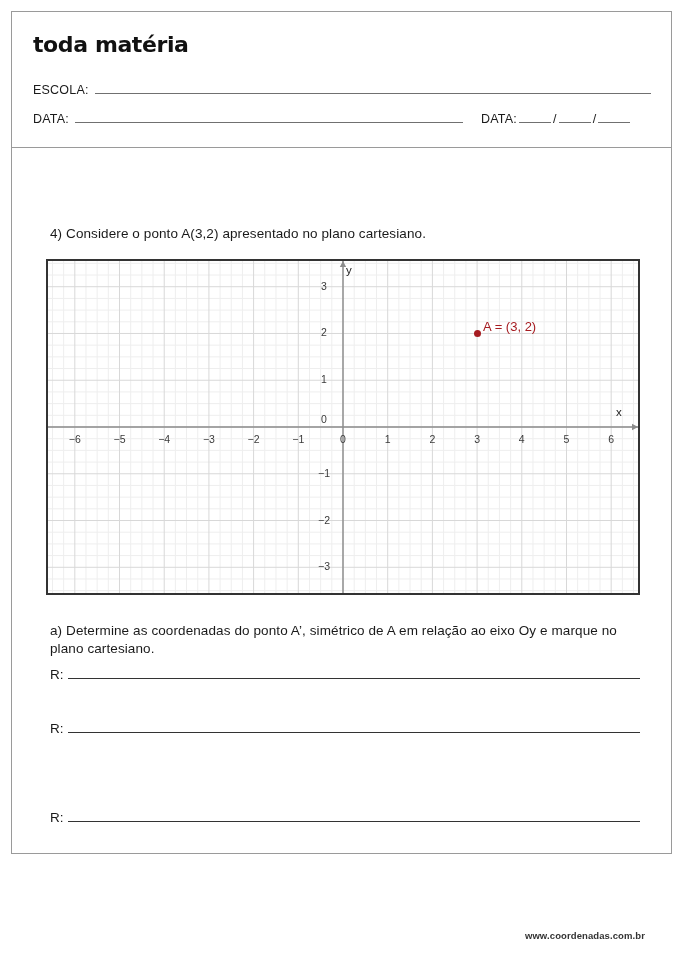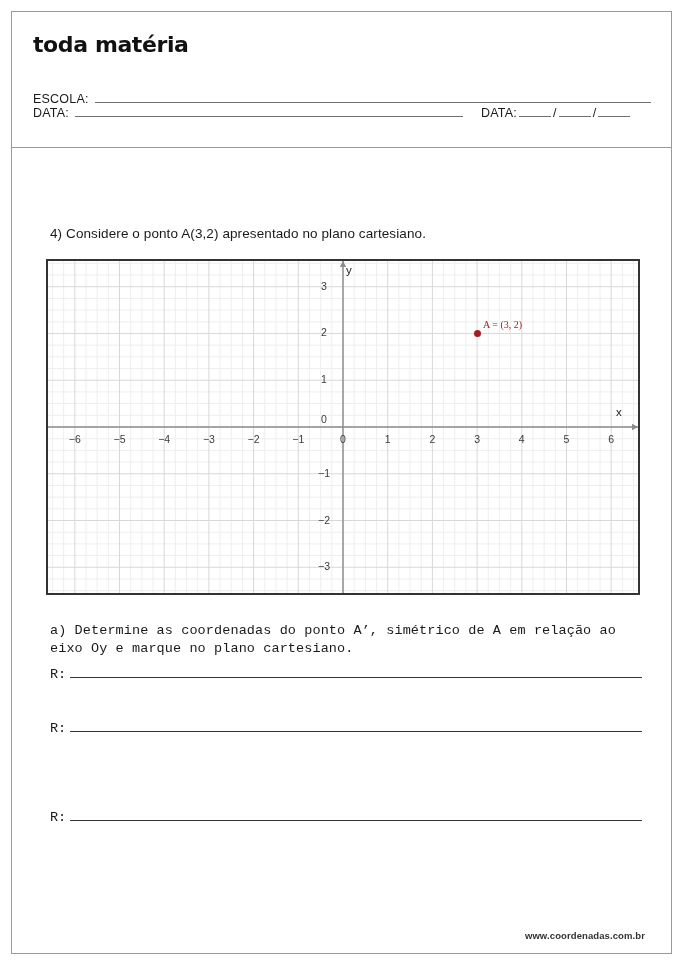--- a/index.html
+++ b/index.html
@@ -13,21 +13,21 @@
     font-family: "Liberation Sans", sans-serif;
     color: #1a1a1a;
     overflow: hidden;
   }
 
   #page {
     position: absolute;
     left: 11px;
     top: 11px;
     width: 661px;
-    height: 943px;
+    height: 843px;
     border: 1px solid #9a9a9a;
     box-sizing: border-box;
     background: #fff;
   }
 
   
   #header {
     position: absolute;
     left: 0; top: 0;
     width: 100%;
@@ -46,40 +46,41 @@
     font-family: "DejaVu Sans", sans-serif;
   }
   .field-row {
     position: absolute;
     left: 21px;
     font-size: 12.5px;
     color: #1a1a1a;
     letter-spacing: 0.2px;
     white-space: nowrap;
   }
-  #row-escola { top: 79px; text-decoration: underline; }
+  #row-escola { top: 70px; text-decoration: underline; }
   #row-nome   { top: 93px; }
 
   .field-label {
     display: inline-block;
     vertical-align: baseline;
   }
   .rule {
     display: inline-block;
     vertical-align: baseline;
     border-bottom: 1px solid #707070;
     height: 11px;
   }
   #escola-rule { width: 556px; margin-left: 6px; }
   #nome-rule   { width: 388px; margin-left: 6px; }
 
   #data-group {
     display: inline-block;
     margin-left: 18px;
     white-space: nowrap;
+    margin-top: 6px;
   }
   .date-blank {
     display: inline-block;
     vertical-align: baseline;
     border-bottom: 1px solid #707070;
     width: 32px;
     height: 11px;
     margin: 0 2px;
   }
   .date-sep {
@@ -144,32 +145,30 @@
 
   #point-a-dot {
     position: absolute;
     width: 7px;
     height: 7px;
     border-radius: 50%;
     background: #a61c21;
   }
   #point-a-label {
     position: absolute;
-    font-size: 10px;
+    font-size: 13px;
     color: #a61c21;
     white-space: nowrap;
-    font-family: Liberation Serif, serif;
   }
 
   
   .item {
     position: absolute;
     left: 38px;
     width: 590px;
-    font-family: Liberation Mono, monospace;
   }
   .item-text {
     font-size: 13.5px;
     line-height: 18px;
     letter-spacing: 0.1px;
   }
   .answer-row {
     margin-top: 9px;
     font-size: 13.5px;
     white-space: nowrap;

